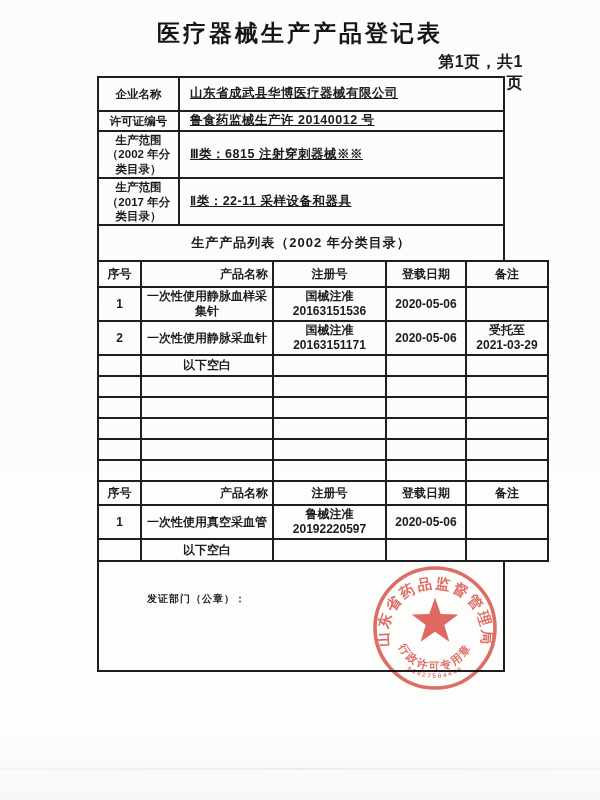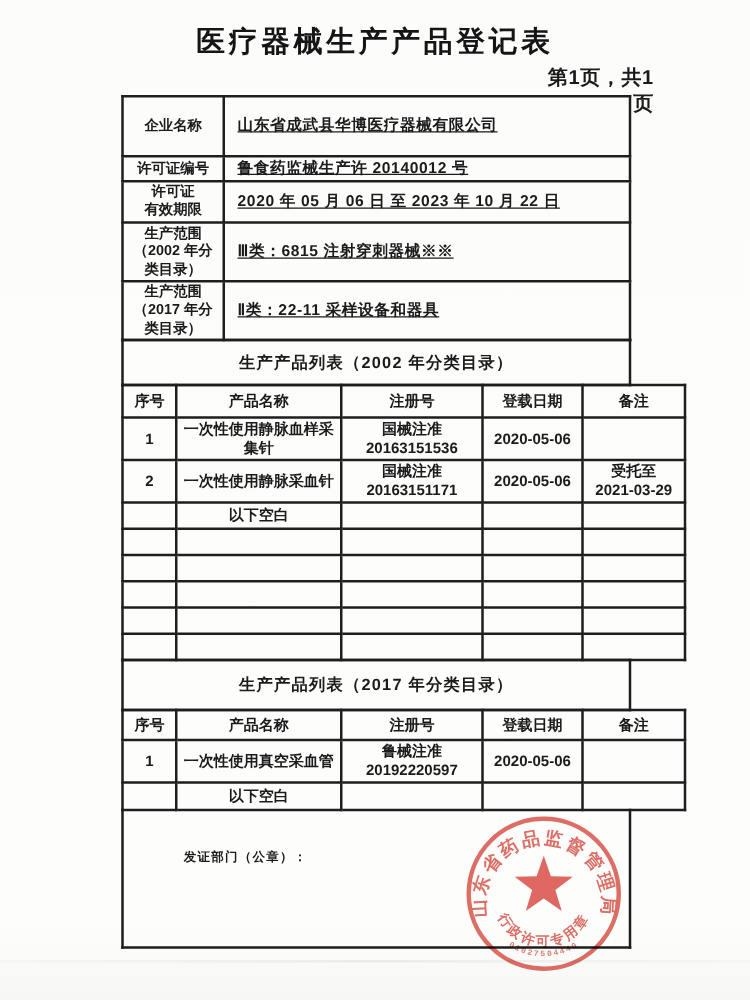--- a/index.html
+++ b/index.html
@@ -30,21 +30,21 @@
   table{border-collapse:collapse;width:408px;table-layout:fixed;}
   table + table, table + div.footer-cell{margin-top:-2px;}
   td,th{border:2px solid #1e1e1e;padding:1px 4px;font-size:12px;
         font-weight:bold;text-align:center;vertical-align:middle;
         overflow:hidden;line-height:1.25;}
   .info-table td.lbl{width:71px;font-size:11.5px;}
   .info-table td.val{text-align:left;padding-left:10px;font-size:12.5px;letter-spacing:0.5px;text-decoration:underline;}
   .sec-head td{font-size:13px;letter-spacing:1px;border-radius:14px;}
   .pre{white-space:pre-line;}
   .col-seq{width:33px;}
-  .col-name{width:122px;}
+  .col-name{width:122px;text-align:right;}
   .col-reg{width:103px;}
   .col-date{width:70px;}
   .col-note{width:72px;}
   .footer-cell{
     position:relative;width:404px;height:110px;
     border:2px solid #1e1e1e;border-top:none;background:transparent;
   }
   .issuer{position:absolute;left:48px;top:32px;font-size:10px;font-weight:bold;letter-spacing:1px;}
   .issue-date{position:absolute;left:252px;top:66px;font-size:13.5px;font-weight:bold;
     letter-spacing:1px;z-index:3;color:#111;}
@@ -56,32 +56,27 @@
 
 <div class="sheet">
 
   <div class="doc-title">医疗器械生产产品登记表</div>
   <div class="page-indicator">第1页，共1页</div>
 
   <div class="form">
 
     <table class="info-table">
       <tbody>
-          <tr style="height:48px;padding-left:38px;">
+          <tr style="height:34px;padding-left:38px;">
         <td class="lbl pre">企业名称</td>
         <td class="val">山东省成武县华博医疗器械有限公司</td>
       </tr>
       <tr style="height:20px;padding-left:16px;">
         <td class="lbl pre">许可证编号</td>
         <td class="val">鲁食药监械生产许 20140012 号</td>
-      </tr>
-      <tr style="height:30px;">
-        <td class="lbl pre">许可证
-有效期限</td>
-        <td class="val">2020 年 05 月 06 日  至 2023 年 10 月 22 日</td>
       </tr>
       <tr style="height:44px;">
         <td class="lbl pre">生产范围
 （2002 年分
 类目录）</td>
         <td class="val">Ⅲ类：6815 注射穿刺器械※※</td>
       </tr>
       <tr style="height:44px;">
         <td class="lbl pre">生产范围
 （2017 年分
@@ -163,27 +158,20 @@
       <tr style="height:21px;">
             <td></td>
             <td></td>
             <td></td>
             <td></td>
             <td></td>
           </tr>
     </tbody>
       </table>
 
-    <table class="sec-head">
-      <tbody>
-          <tr style="height:40px;">
-            <td>生产产品列表（2017 年分类目录）</td>
-          </tr>
-    </tbody>
-      </table>
 
     <table>
       <tbody>
           <tr style="height:24px;">
         <th class="col-seq">序号</th>
         <th class="col-name">产品名称</th>
         <th class="col-reg">注册号</th>
         <th class="col-date">登载日期</th>
         <th class="col-note">备注</th>
       </tr>

